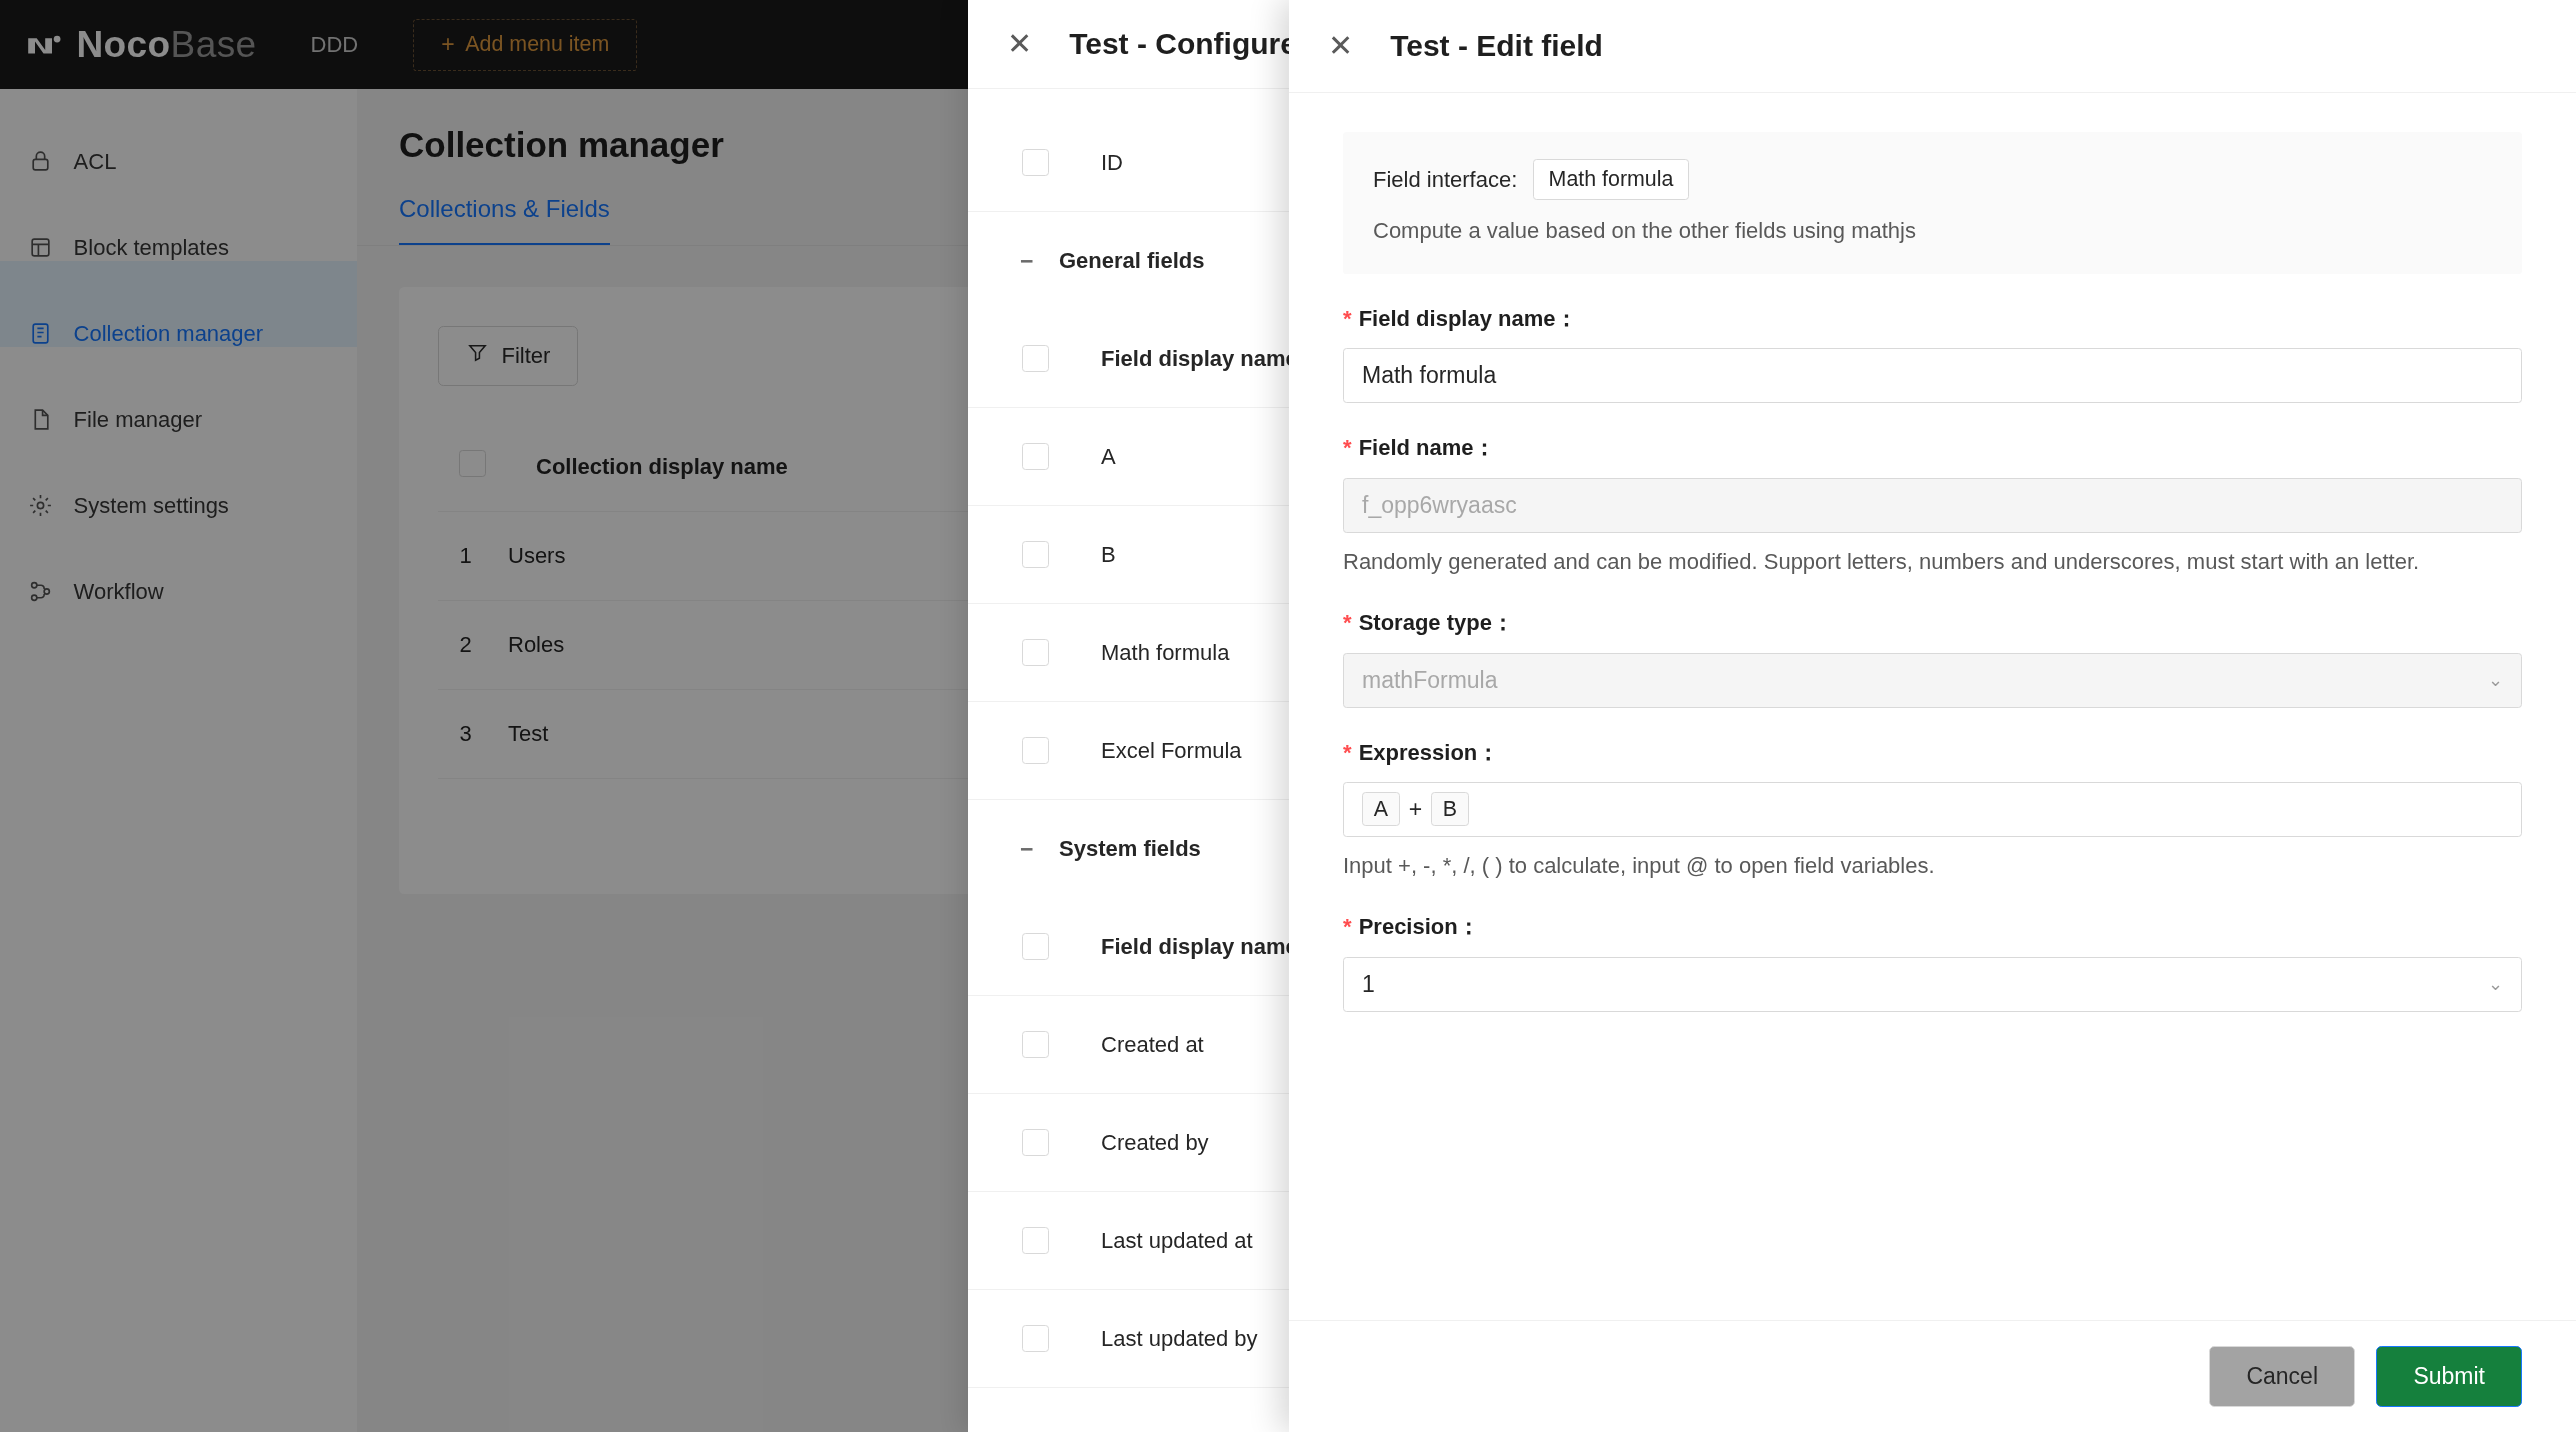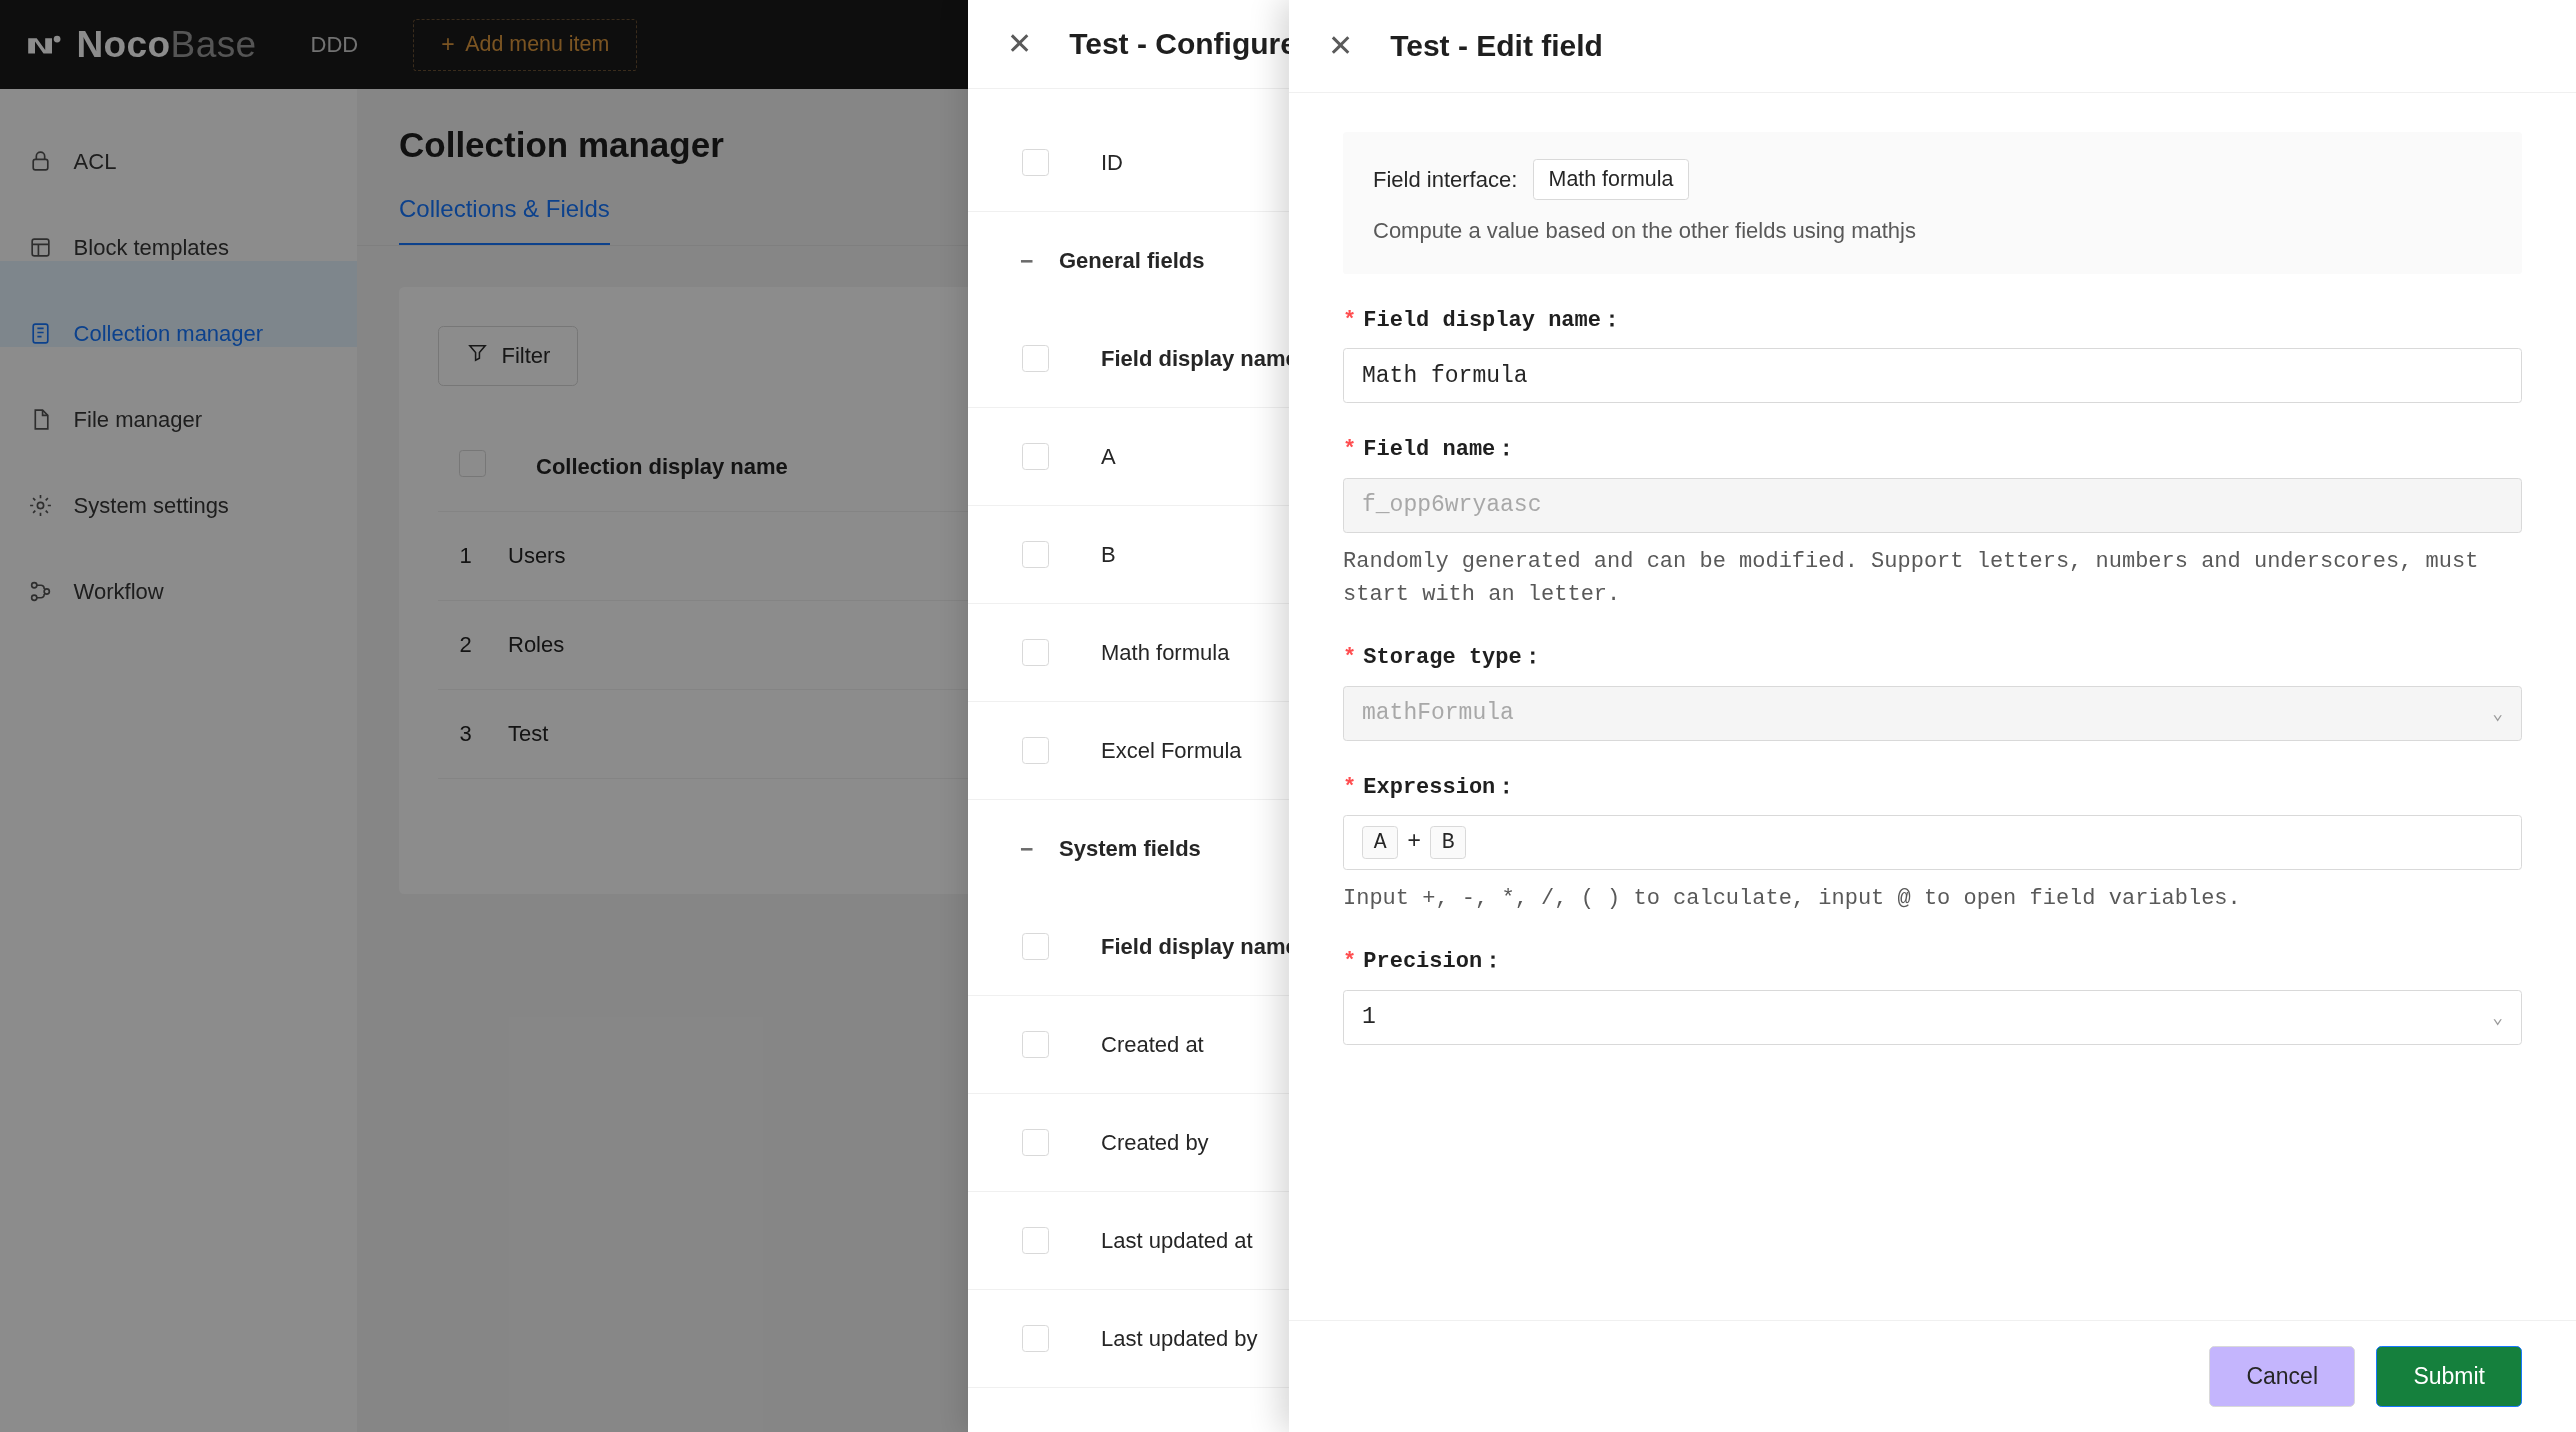--- a/index.html
+++ b/index.html
@@ -118,21 +118,21 @@
   .drawer2-title { font-size: 30px; font-weight: 700; color: #1f1f1f; }
   .drawer2-body { flex: 1 1 auto; padding: 39px 54px 0 54px; overflow: hidden; }
   .infobox { background: #fafafa; border-radius: 3.6px; padding: 27px 30px 30px 30px; }
   .infoline { display: flex; align-items: center; gap: 16px; font-size: 22px; color: #262626; }
   .tag {
     background: #fff; border: 0.9px solid #d9d9d9; border-radius: 3.6px;
     padding: 7.1px 14.3px; font-size: 21.4px; color: #262626;
   }
   .infodesc { margin-top: 18px; font-size: 22px; color: #595959; }
 
-  .field { margin-top: 30px; font-family: Liberation Mono, monospace; }
+  .field { margin-top: 30px; }
   .flabel { font-size: 22px; color: #1f1f1f; font-weight: 700; }
   .req { color: #ff4d4f; margin-right: 7.1px; }
   .finput {
     margin-top: 14.3px; height: 55px; border: 0.9px solid #d9d9d9; border-radius: 3.6px;
     display: flex; align-items: center; padding: 0 18px;
     font-size: 23px; color: #262626; background: #fff;
   }
   .finput.disabled { background: #f5f5f5; color: #a8a8a8; }
   .finput.select { justify-content: space-between; }
   .caret { color: #9a9a9a; font-size: 18px; }
@@ -143,21 +143,21 @@
     padding: 3.6px 10.7px; font-size: 21.4px; color: #262626;
   }
 
   .drawer2-footer {
     flex: 0 0 auto; height: 112px; border-top: 0.9px solid #f0f0f0;
     display: flex; align-items: center; justify-content: flex-end; gap: 21.4px;
     padding-right: 54px;
   }
   .btn {
     border-radius: 5.4px; font-size: 23px; padding: 16px 36px; border: 0.9px solid #d9d9d9;
-    background: #c4b5fd; color: #262626;
+    background: #a3a3a3; color: #262626;
   }
   .btn.primary { background: #15803d; border-color: #1677ff; color: #fff; }
   .scrim {
     position: absolute; inset: 0; background: rgba(0,0,0,.45);
   }
 </style>
 </head>
 <body>
 
 <div class="app">

